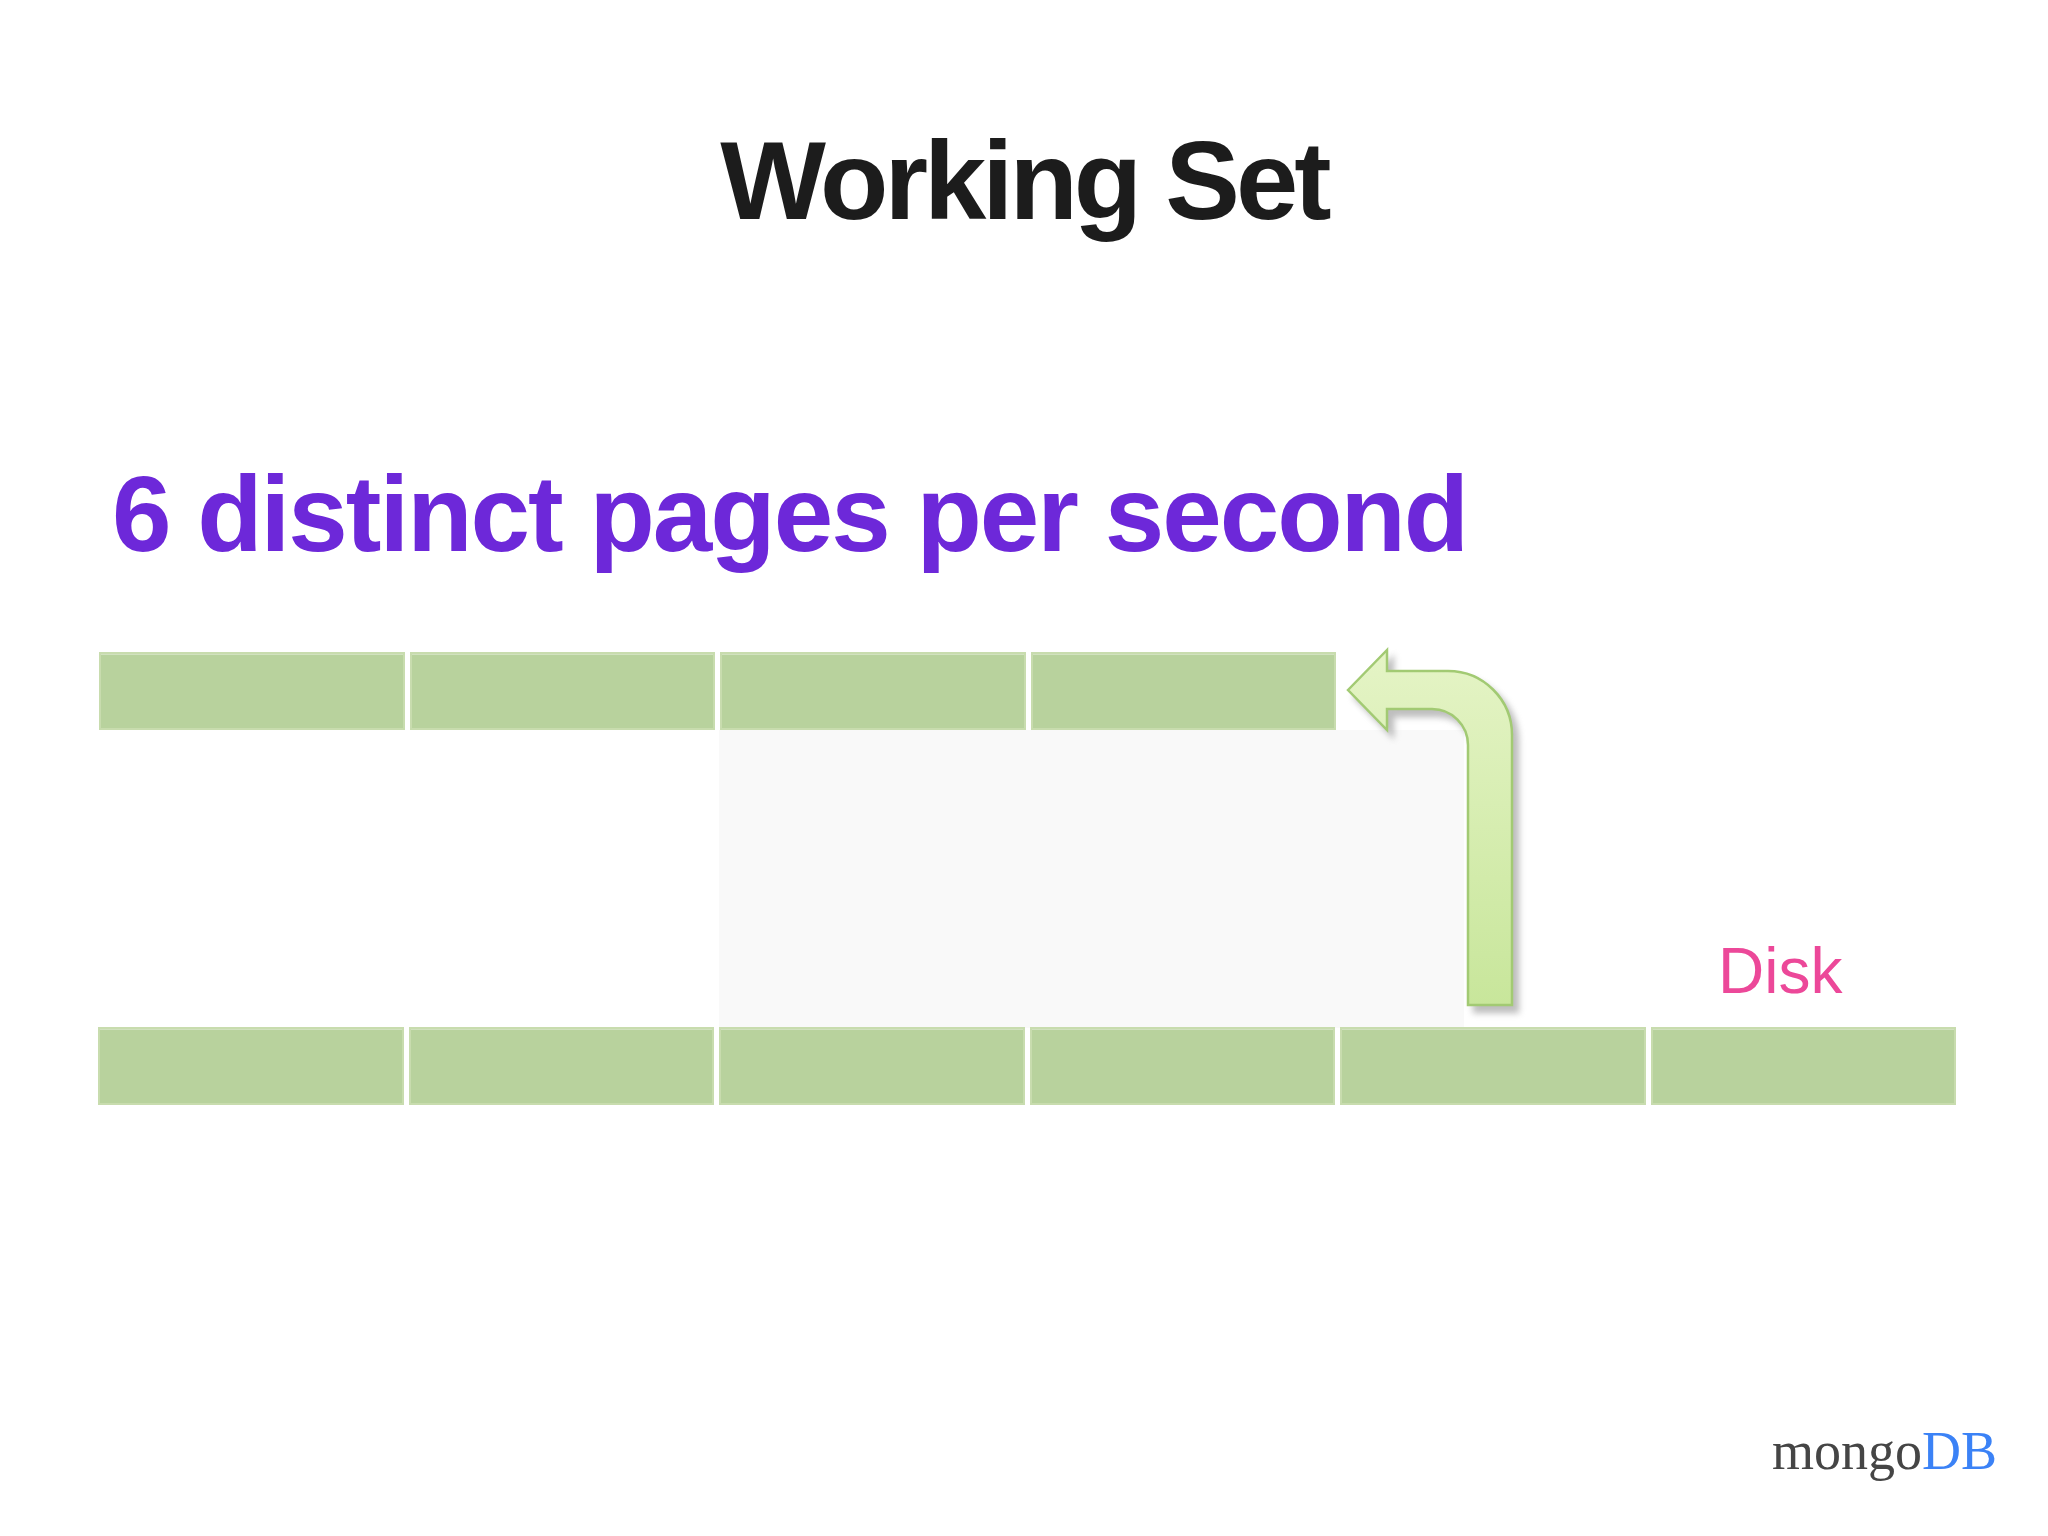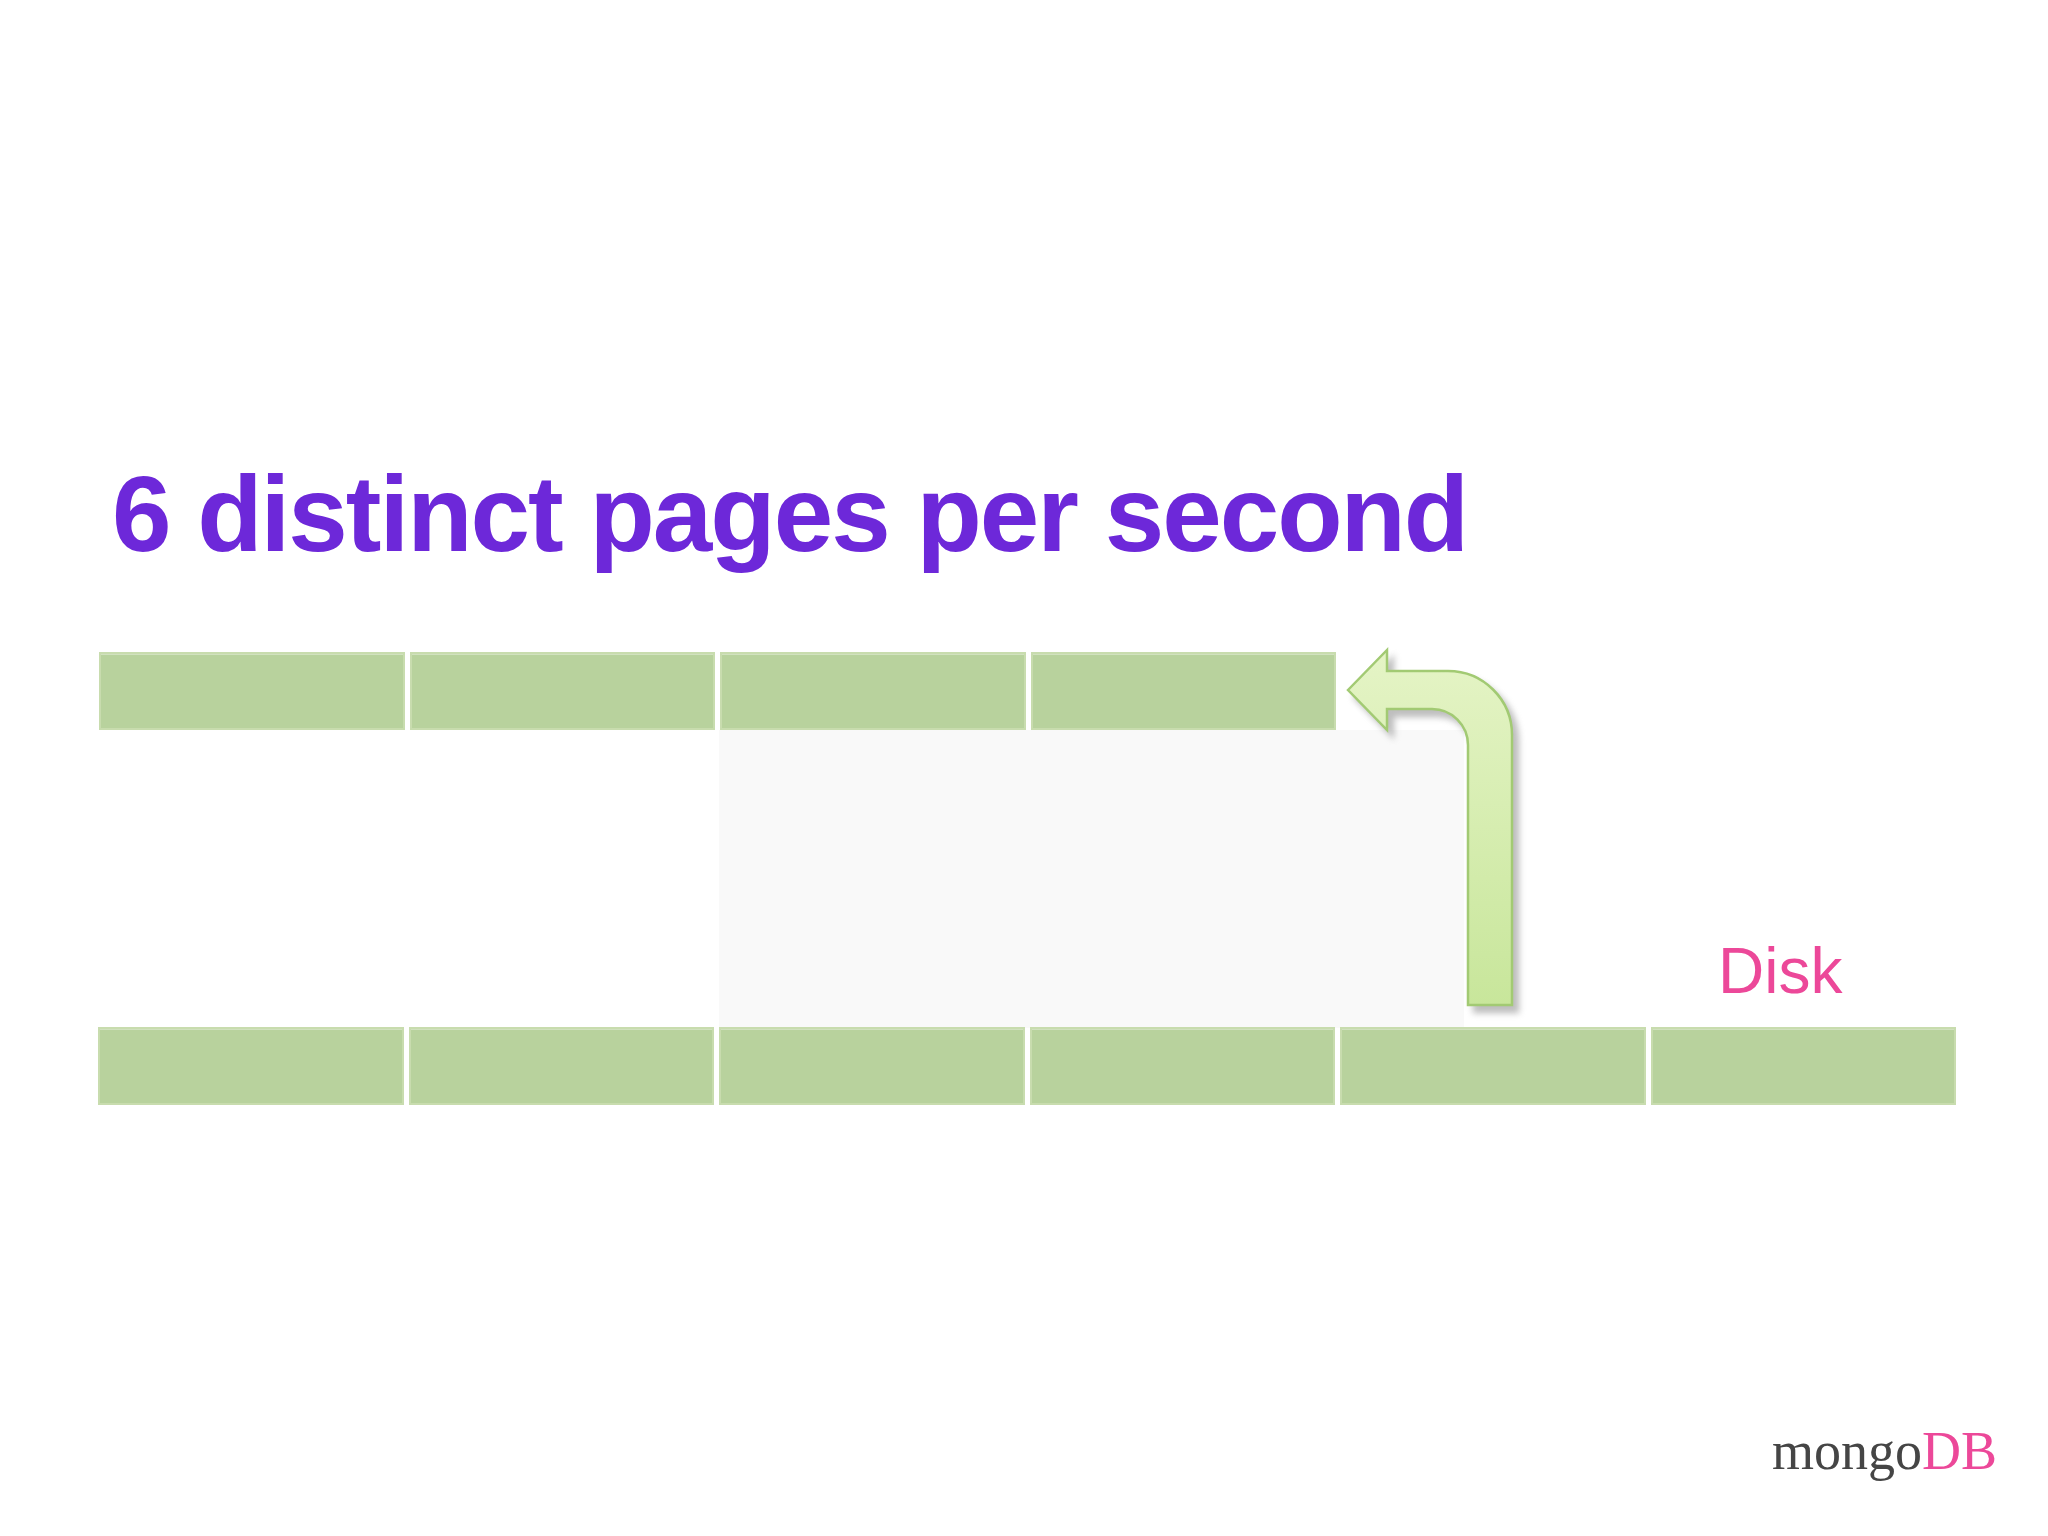--- a/index.html
+++ b/index.html
@@ -70,27 +70,28 @@
   }
   .logo{
     position:absolute;
     left:1772px;top:1420px;
     font-family:"Liberation Serif", serif;
     font-size:54px;
     letter-spacing:0px;
     white-space:nowrap;
   }
   .logo .logo-mongo{color:#454545;margin-top:36px;}
-  .logo .logo-db{color:#ec4899;}
+  .logo .logo-db{color:#3b82f6;}
 </style>
 </head>
 <body>
 
 <div id="slide">
 
+  <div class="slide-title">Working Set</div>
 
   <div class="subtitle">6 distinct pages per second</div>
 
   <div class="faint-panel"></div>
 
   <div class="block-row row-memory">
 
       <div class="page-block"></div>
 
       <div class="page-block"></div>

